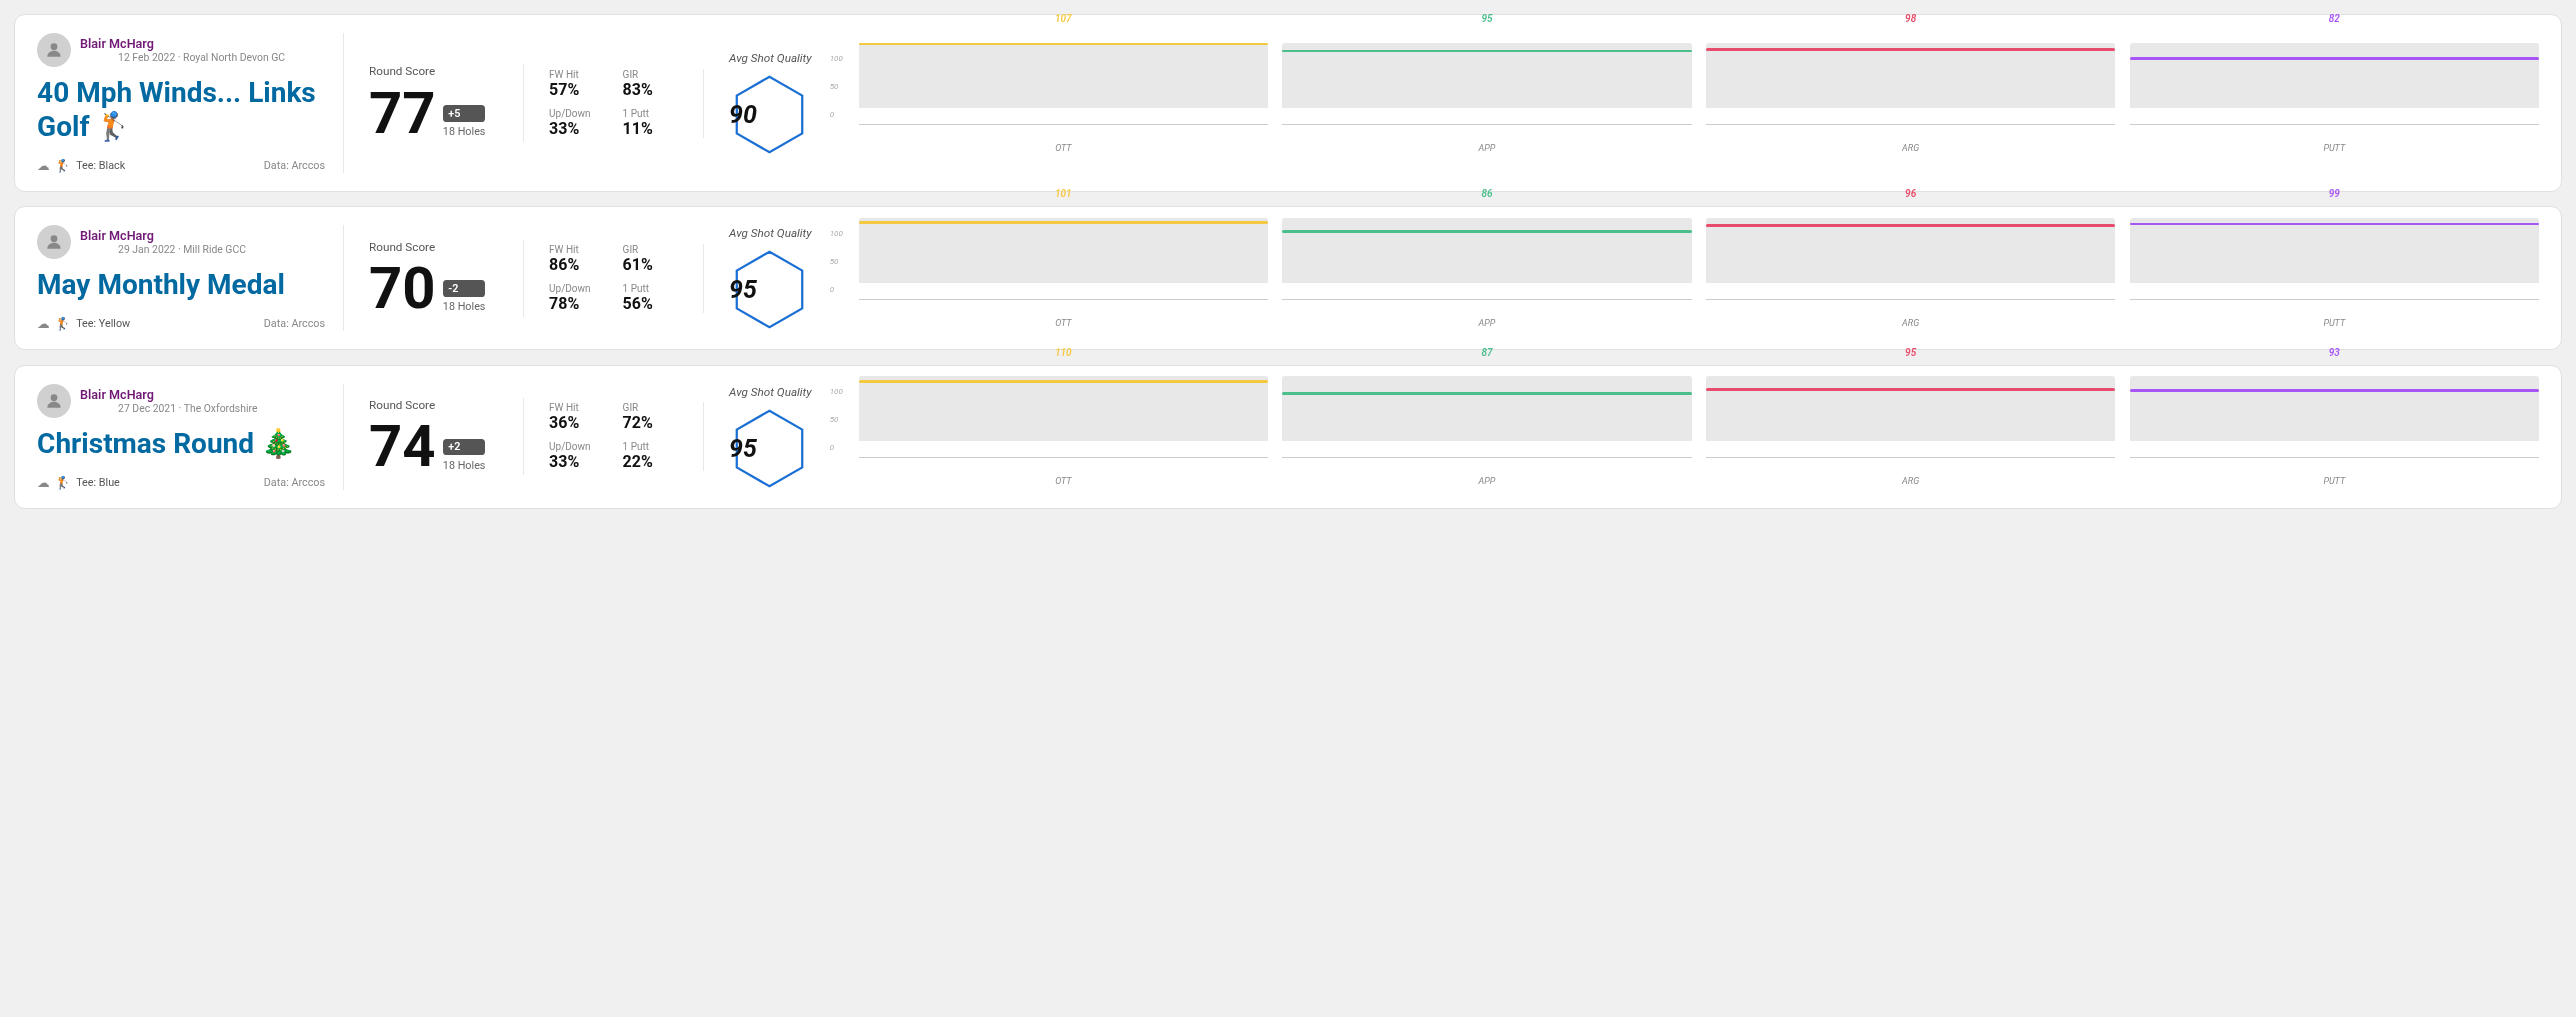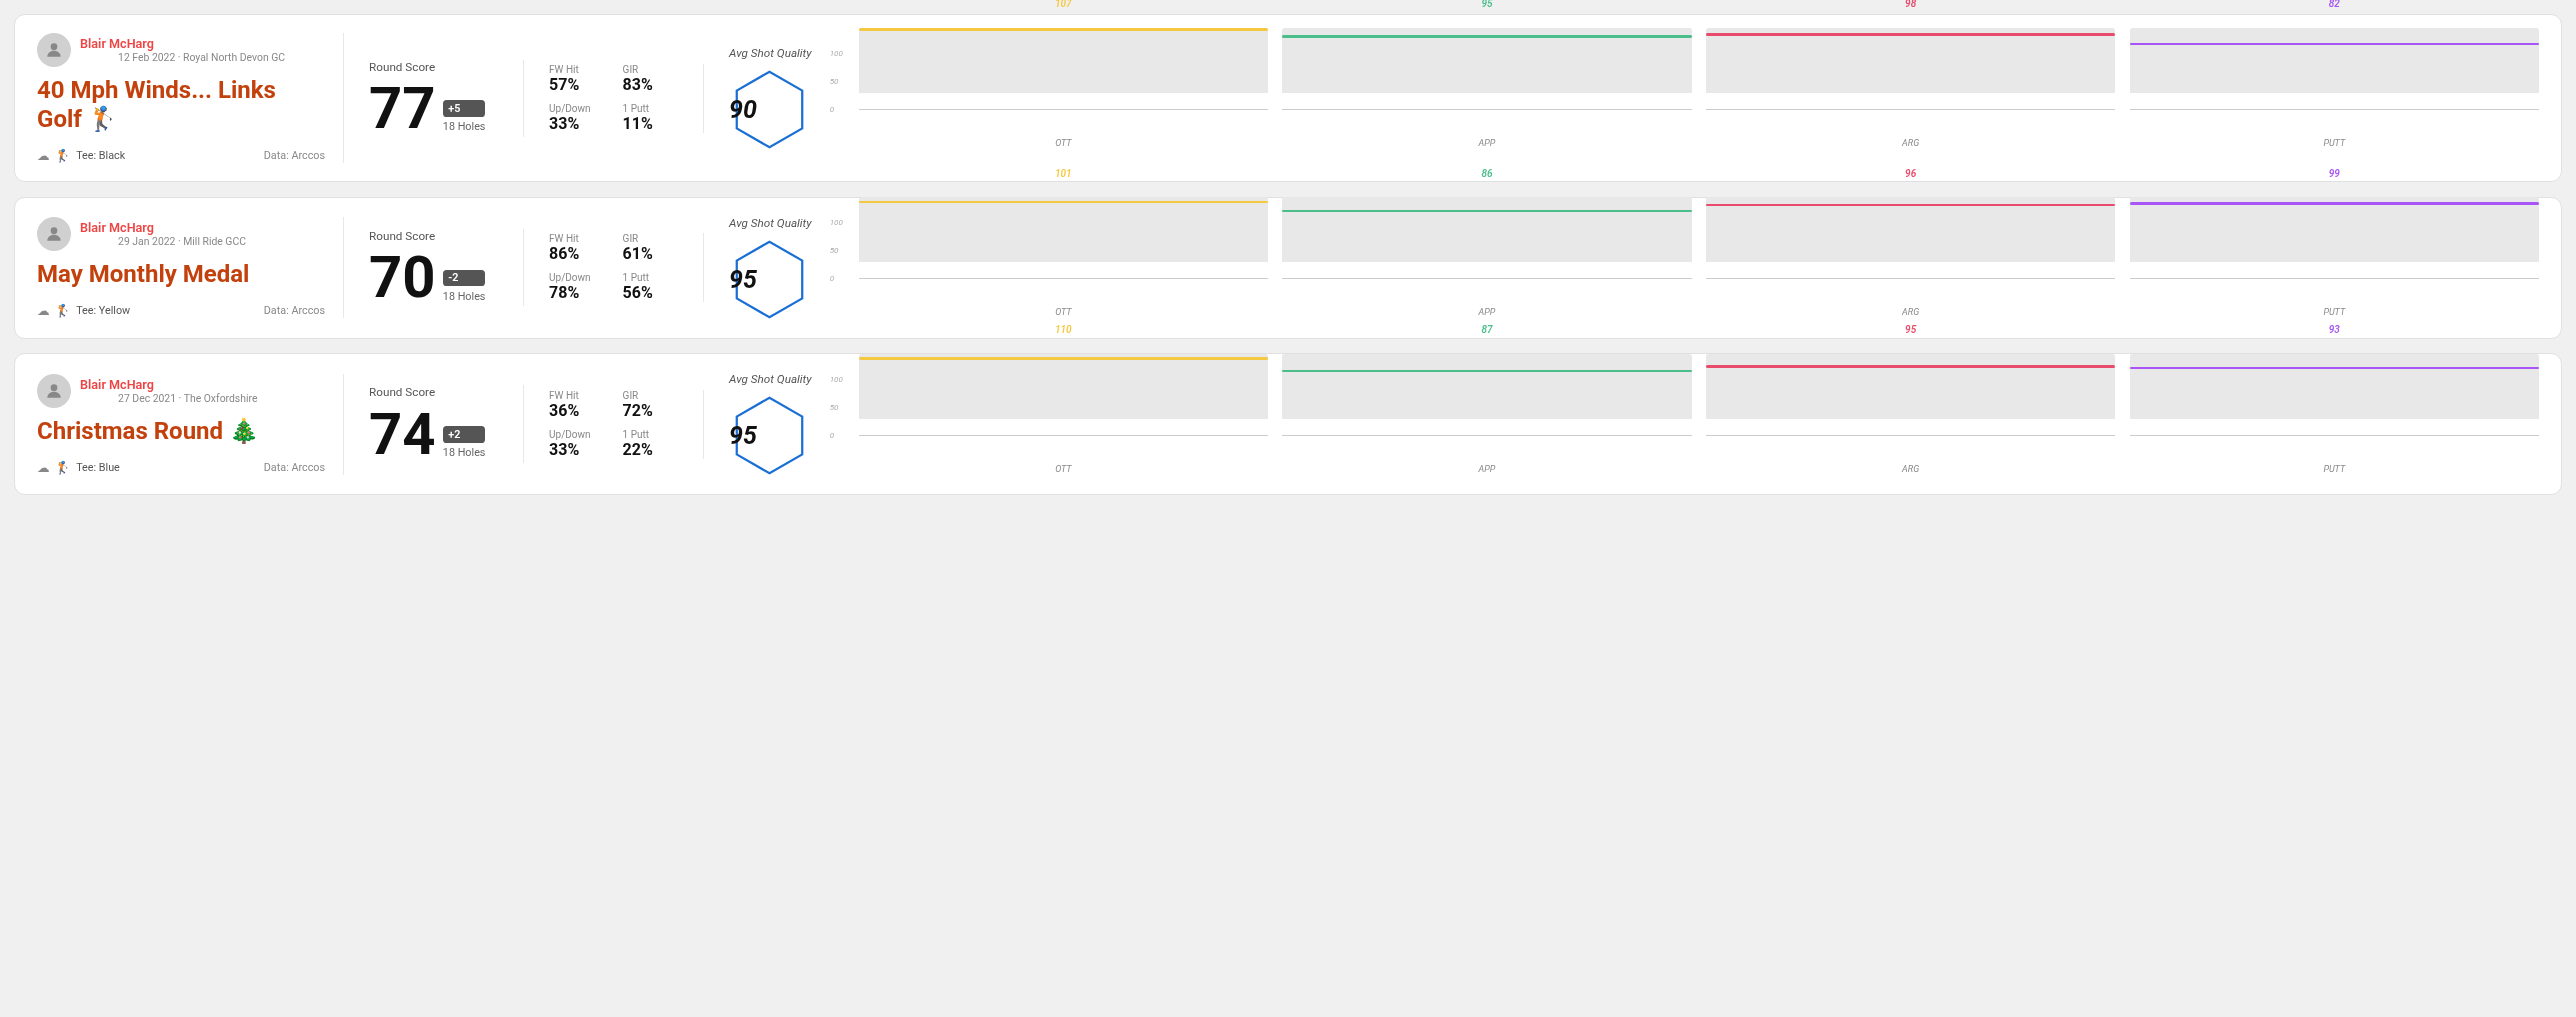--- a/index.html
+++ b/index.html
@@ -49,33 +49,33 @@
 
     .avatar svg {
       width: 20px;
       height: 20px;
       fill: #888;
     }
 
     .user-info .name {
       font-weight: 600;
       font-size: 12.6px;
-      color: #ef4444;
+      color: #701a75;
     }
 
     .user-info .date-course {
       font-size: 10.4px;
       color: #888;
       margin-left: 38px;
     }
 
     .round-title {
-      font-size: 24px;
+      font-size: 28px;
       font-weight: 700;
-      color: #c2410c;
+      color: #0369a1;
       margin: 9px 0 14.4px 0;
       line-height: 1.2;
     }
 
     .card-footer {
       display: flex;
       justify-content: space-between;
       align-items: center;
     }
 
@@ -264,21 +264,21 @@
 
     .bar-axis {
       width: 100%;
       border-top: 0.9px solid #ccc;
       margin-top: 0;
     }
 
     .bar-x-label {
       font-size: 9px;
       color: #888;
-      margin-top: 12px;
+      margin-top: 2px;
     }
 
     .chart-wrapper {
       position: relative;
       padding-left: 29px;
     }
   </style>
 </head>
 <body>
 

